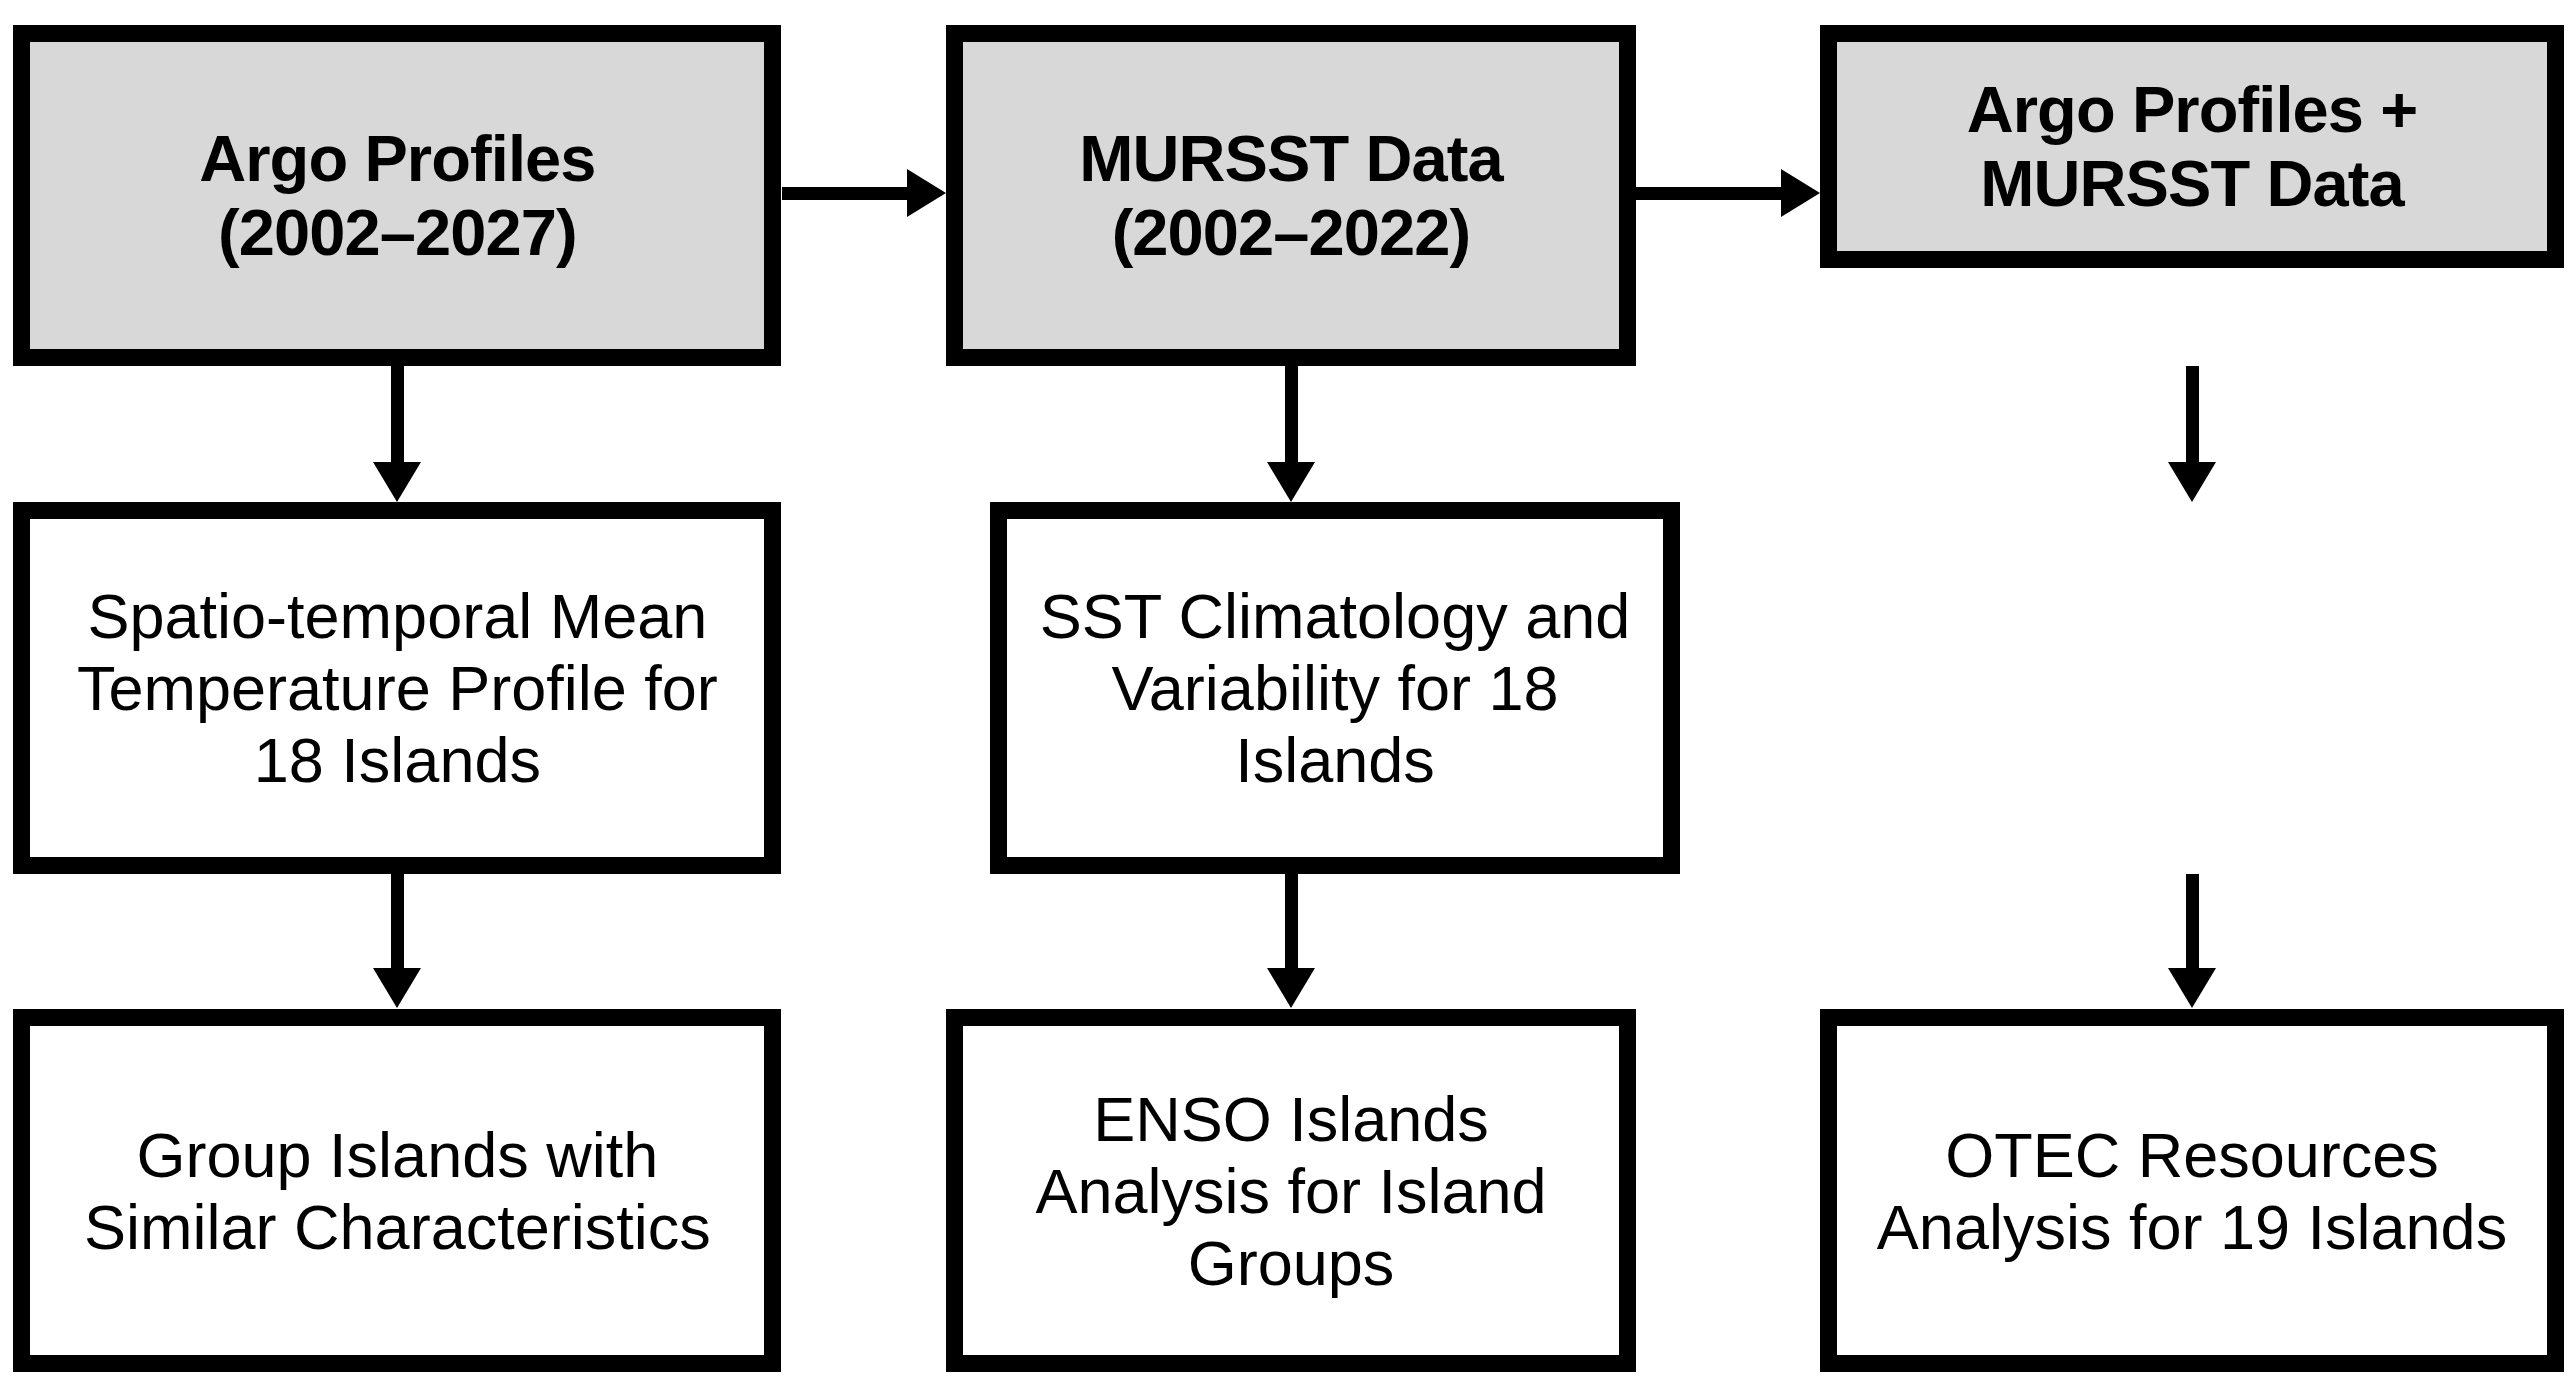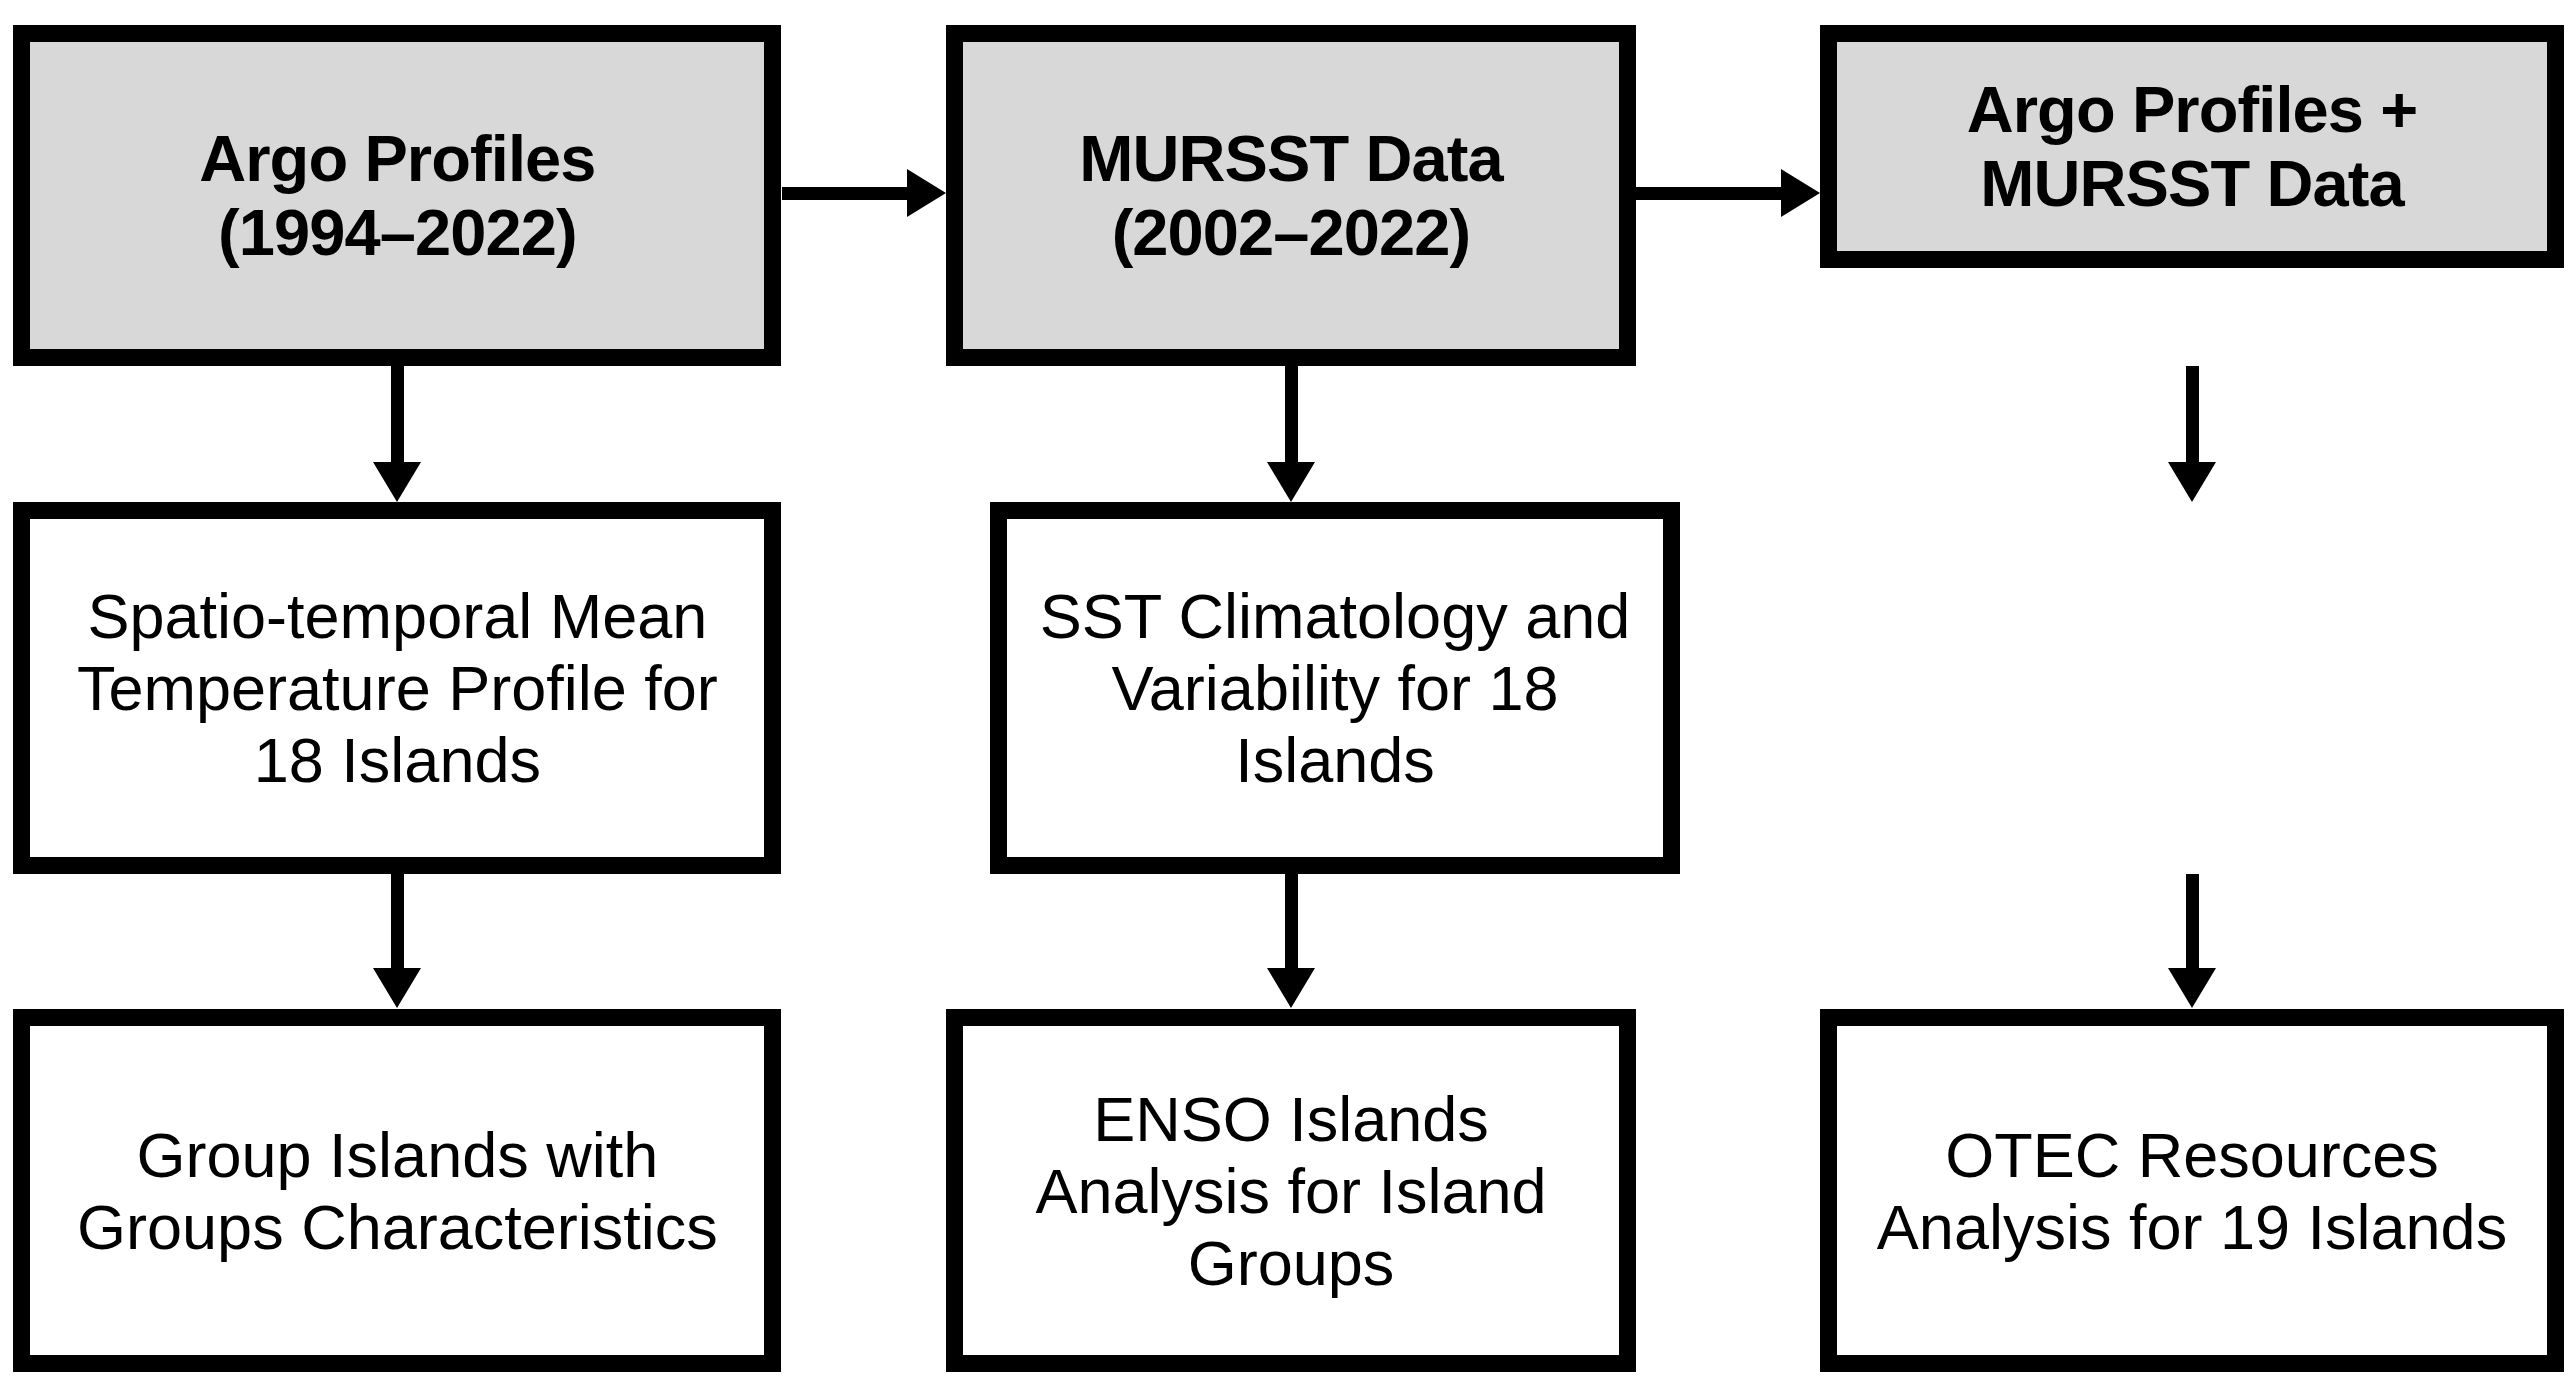--- a/index.html
+++ b/index.html
@@ -93,21 +93,21 @@
   #ar-v6 { left: 2168px; top: 874px; height: 134px; }
   #ar-v4 .shaft, #ar-v5 .shaft, #ar-v6 .shaft { height: 94px; }
 </style>
 </head>
 <body>
 
 <div id="canvas">
 
   <div class="box header" id="bx-argo-src">
     <span class="label">Argo Profiles
-(1994–2022)</span>
+(2002–2027)</span>
   </div>
   <div class="box header" id="bx-mursst-src">
     <span class="label">MURSST Data
 (2002–2022)</span>
   </div>
   <div class="box header" id="bx-comb-src">
     <span class="label">Argo Profiles +
 MURSST Data</span>
   </div>
 
@@ -117,21 +117,21 @@
 18 Islands</span>
   </div>
   <div class="box step" id="bx-sstclim">
     <span class="label">SST Climatology and
 Variability for 18
 Islands</span>
   </div>
 
   <div class="box step" id="bx-group">
     <span class="label">Group Islands with
-Groups Characteristics</span>
+Similar Characteristics</span>
   </div>
   <div class="box step" id="bx-enso">
     <span class="label">ENSO Islands
 Analysis for Island
 Groups</span>
   </div>
   <div class="box step" id="bx-otec">
     <span class="label">OTEC Resources
 Analysis for 19 Islands</span>
   </div>

